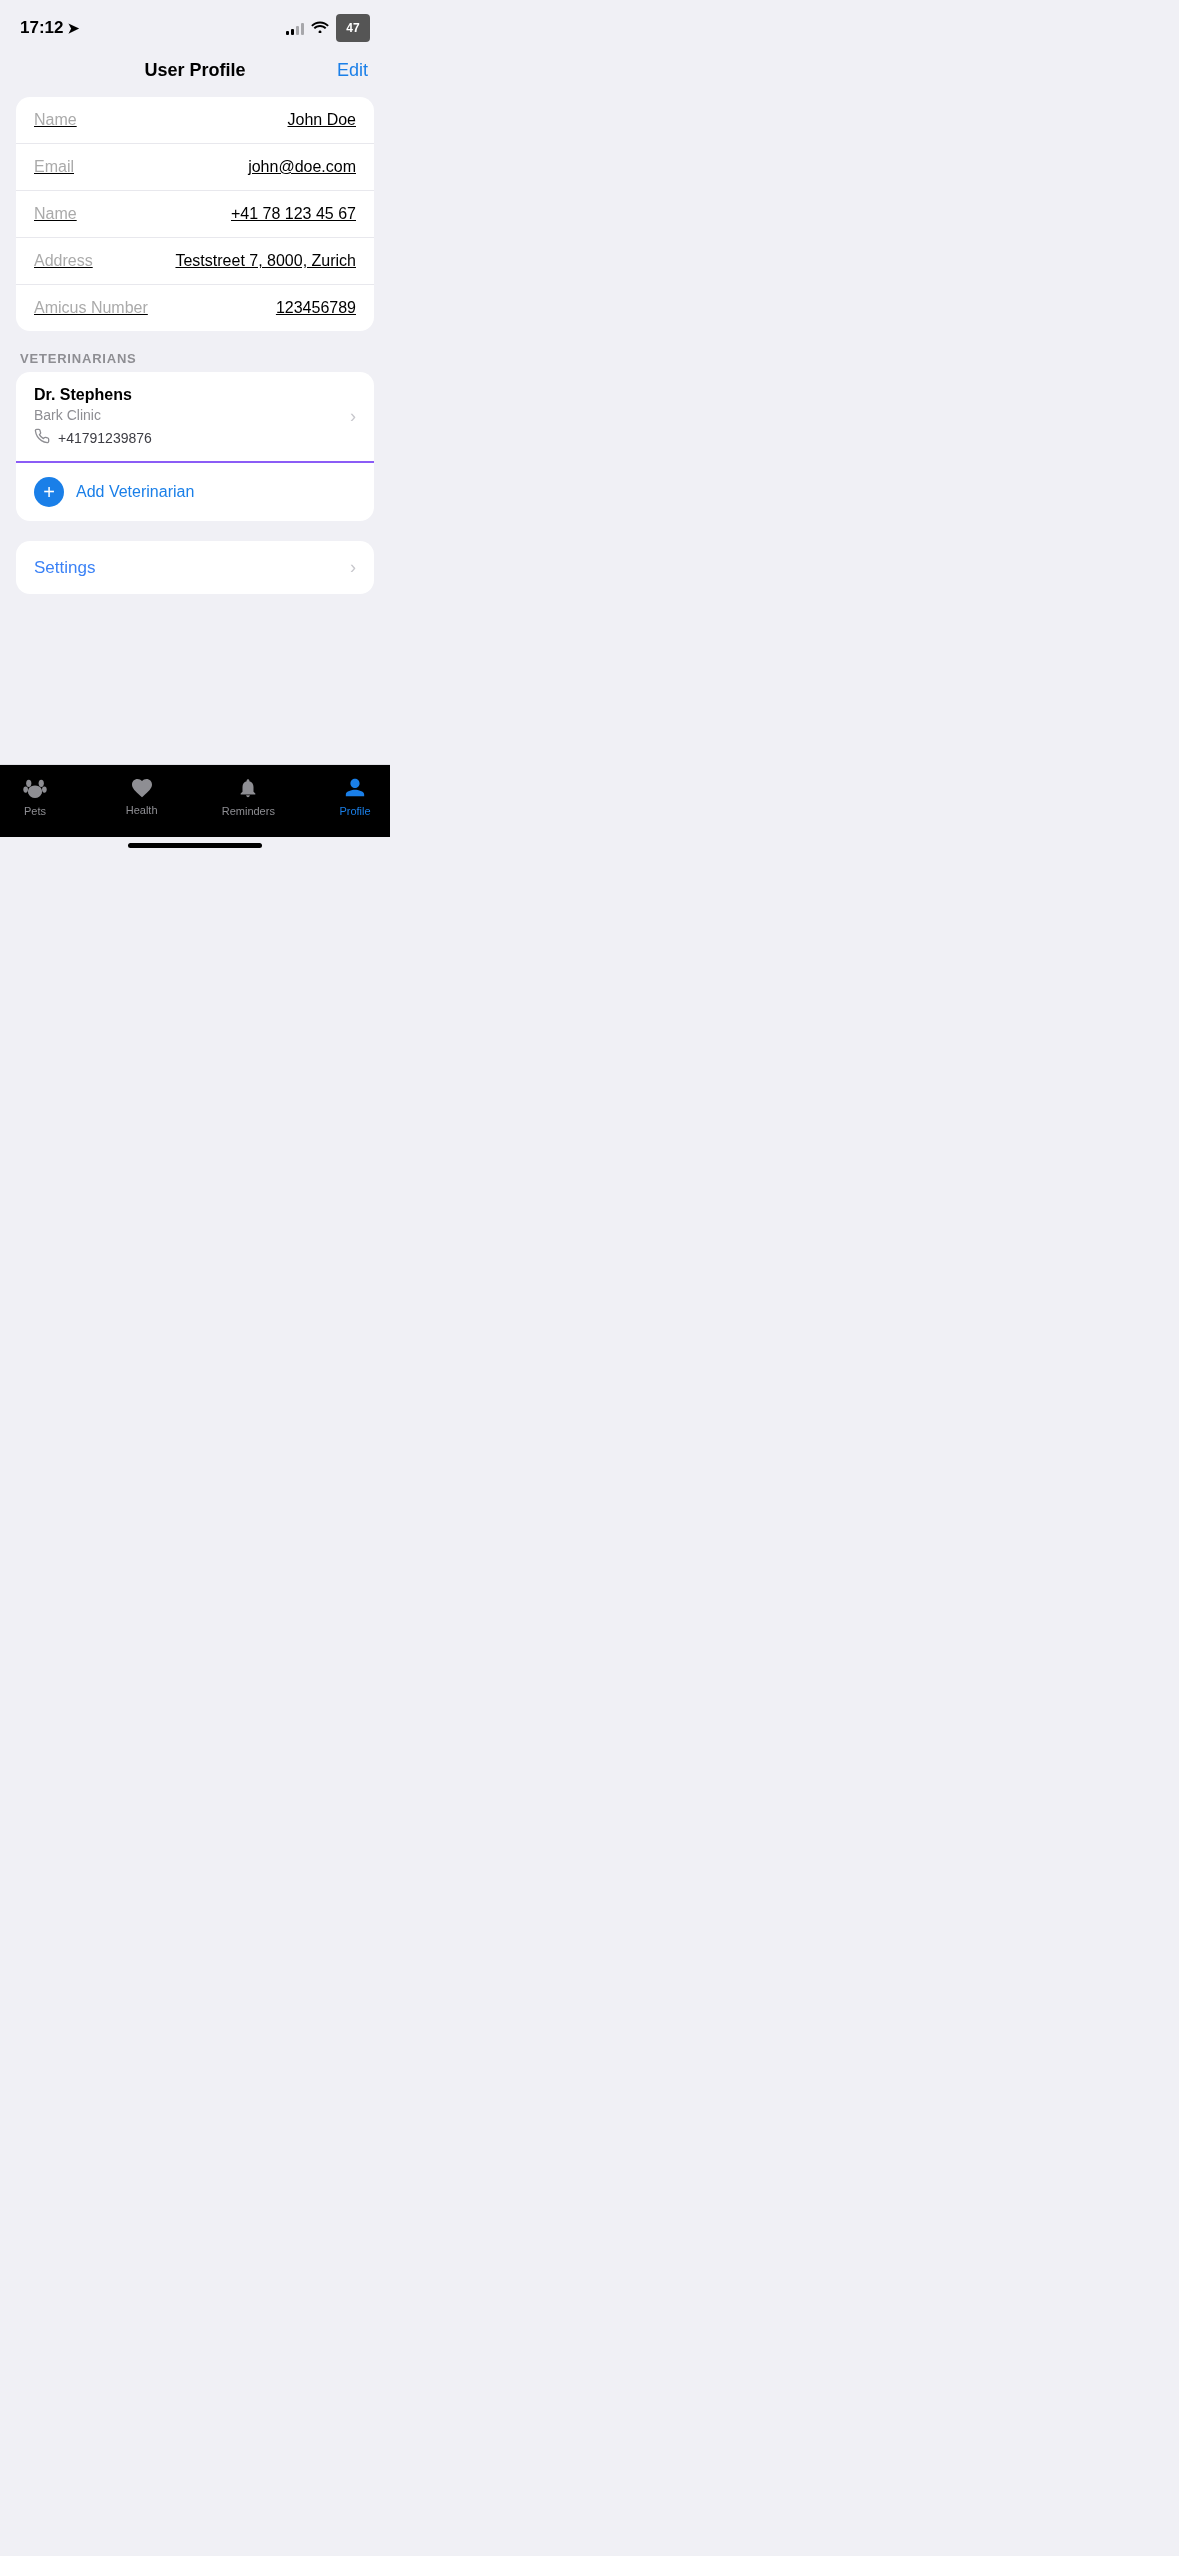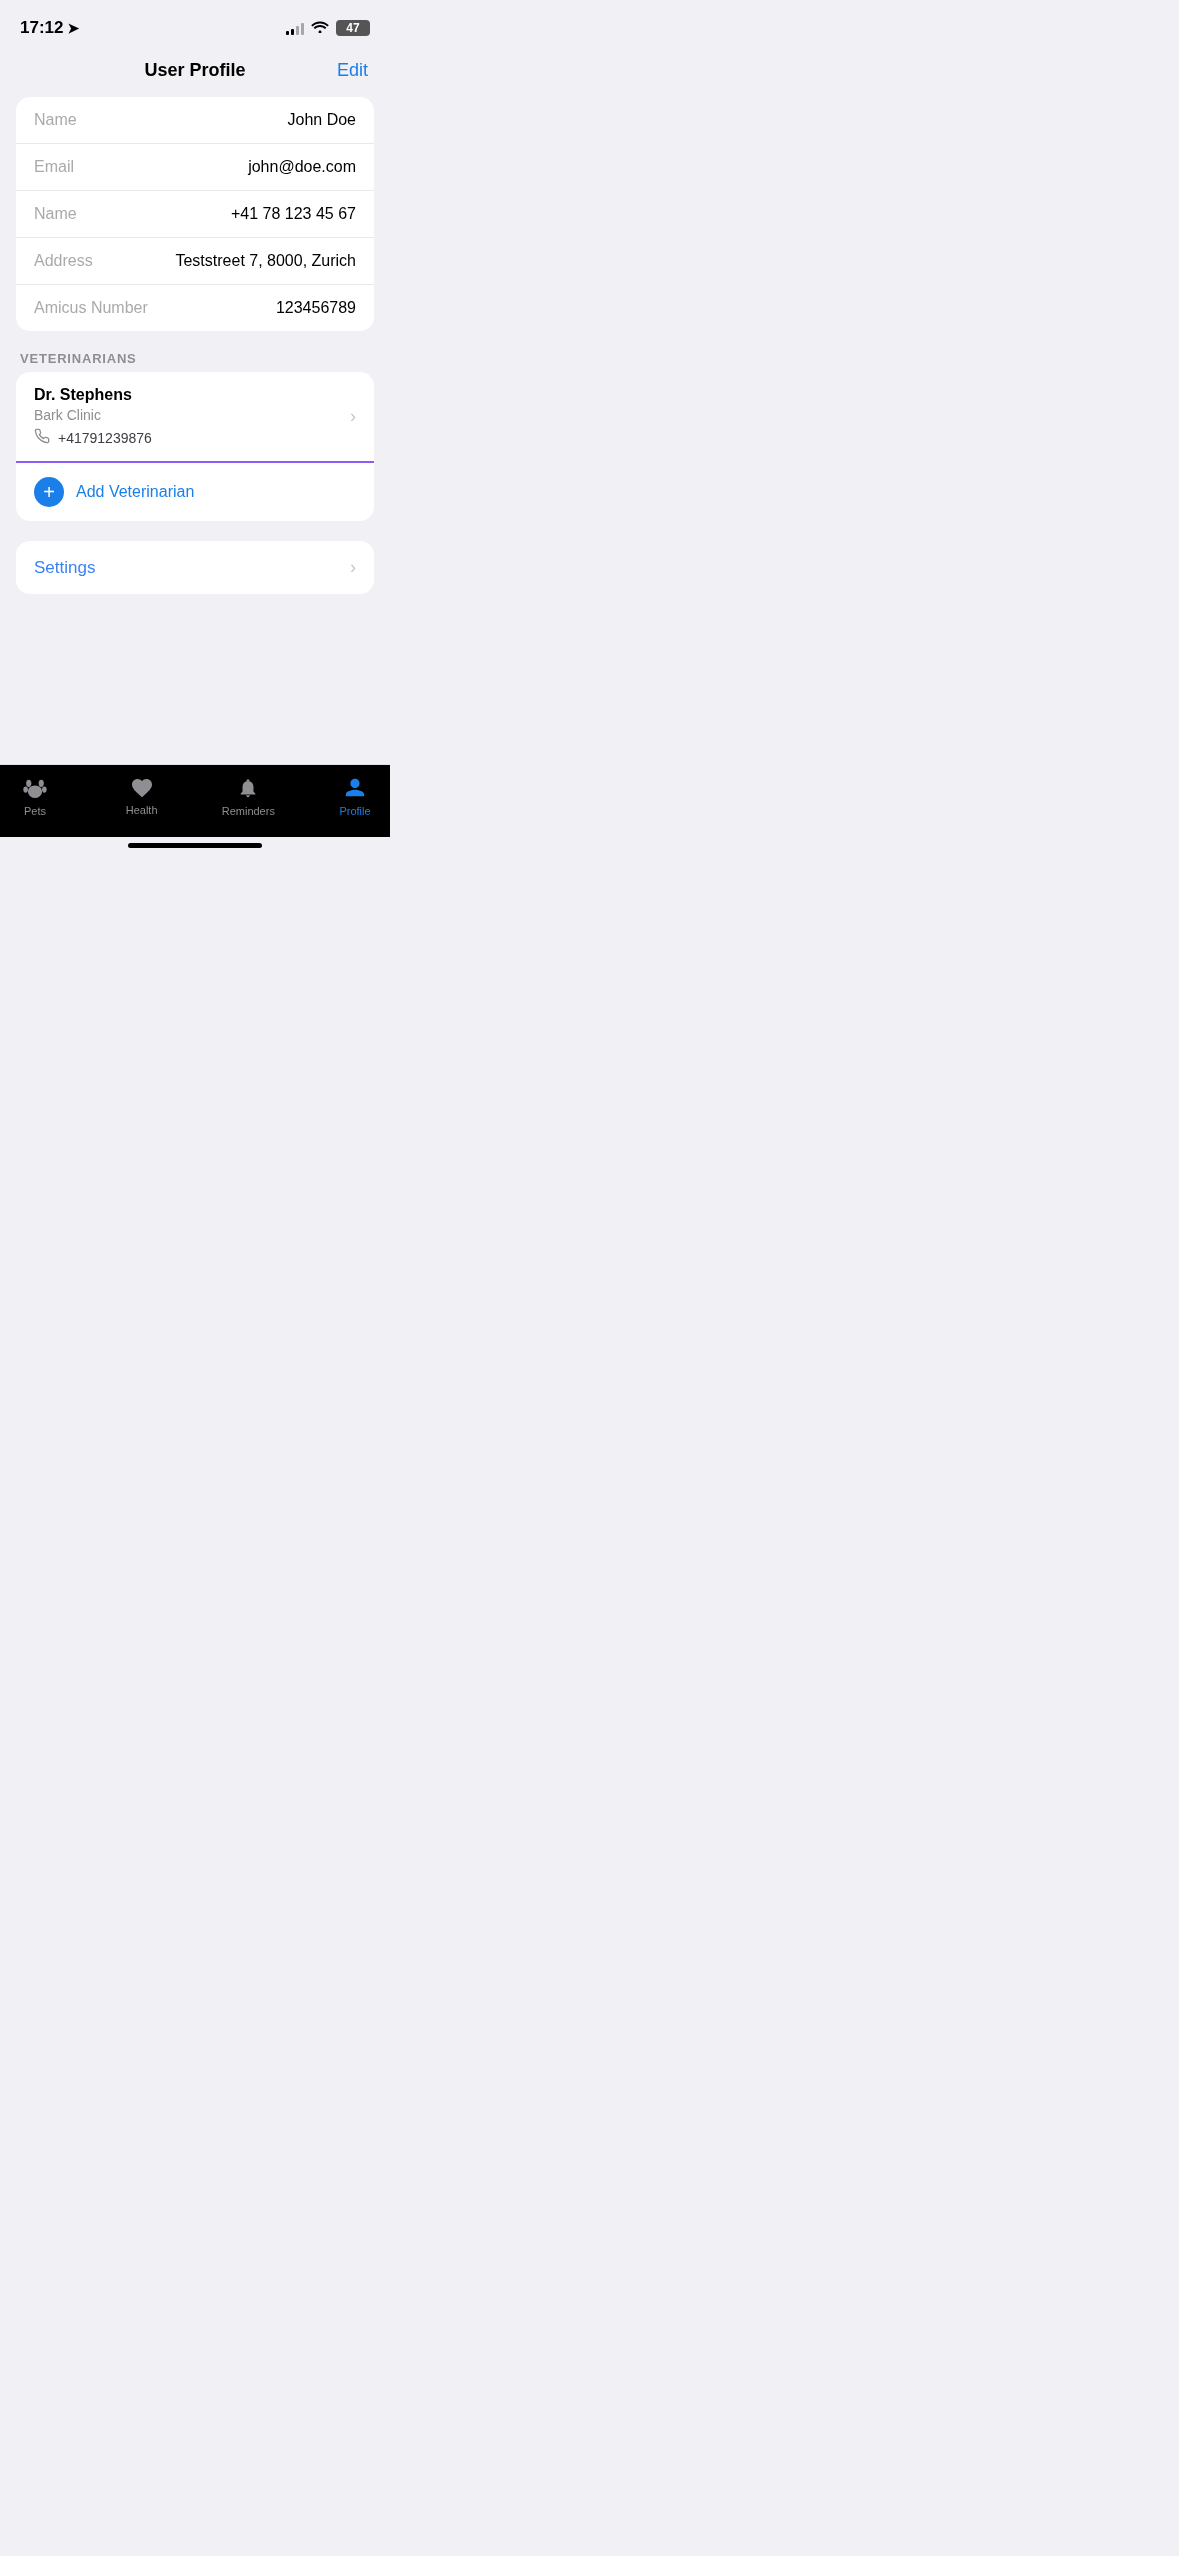--- a/index.html
+++ b/index.html
@@ -65,21 +65,21 @@
     .battery {
       display: flex;
       align-items: center;
       background: #555;
       border-radius: 4px;
       padding: 2px 5px;
       color: #fff;
       font-size: 12px;
       font-weight: 600;
       position: relative;
-      height: 16px;
+      height: 28px;
       min-width: 34px;
       justify-content: center;
     }
 
     
     .header {
       display: flex;
       justify-content: space-between;
       align-items: center;
       padding: 10px 22px 16px 22px;
@@ -120,20 +120,21 @@
       overflow: hidden;
     }
 
     
     .profile-row {
       display: flex;
       justify-content: space-between;
       align-items: center;
       padding: 14px 18px;
       border-bottom: 1px solid #e8e8ed;
+      text-decoration: underline;
     }
     .profile-row:last-child {
       border-bottom: none;
     }
     .profile-label {
       font-size: 16px;
       color: #aaa;
       font-weight: 400;
     }
     .profile-value {

